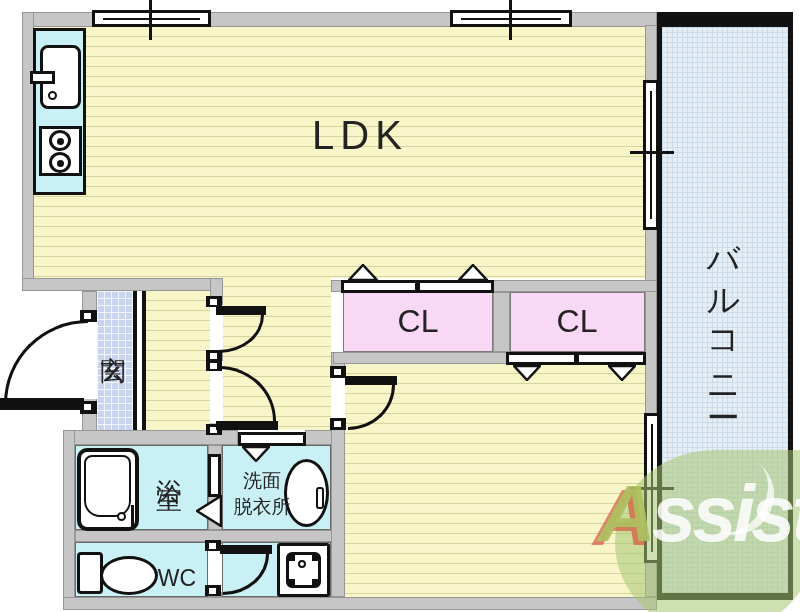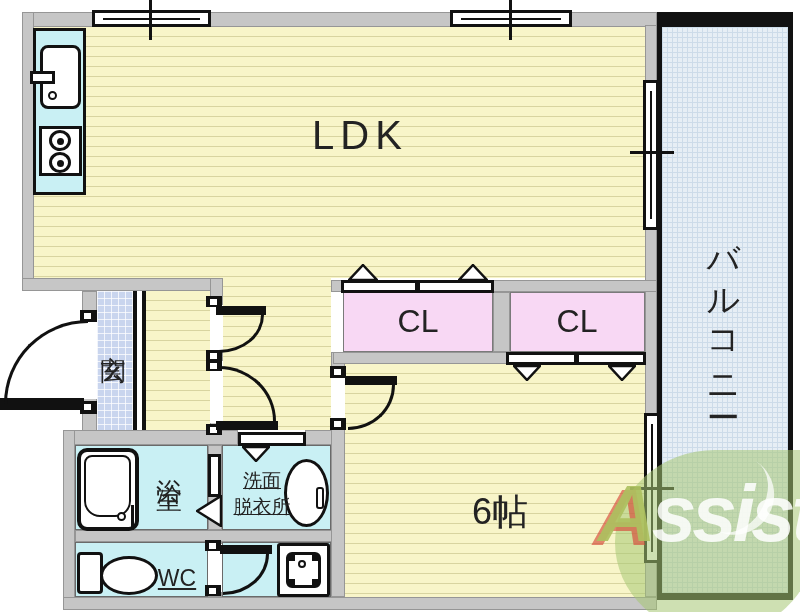--- a/index.html
+++ b/index.html
@@ -204,29 +204,28 @@
   <div class="blk" style="left:288px;top:554px;width:7px;height:7px;"></div>
   <div class="blk" style="left:312px;top:554px;width:7px;height:7px;"></div>
   <div class="blk" style="left:288px;top:579px;width:7px;height:7px;"></div>
   <div class="blk" style="left:312px;top:579px;width:7px;height:7px;"></div>
   <div class="fx" style="left:298px;top:560px;width:8px;height:8px;border-width:2px;border-radius:50%;"></div>
 
   <div class="fx" style="left:284px;top:459px;width:45px;height:68px;border-radius:50%;"></div>
   <div class="fx" style="left:316px;top:487px;width:8px;height:22px;border-width:2px;border-radius:3px;"></div>
 
   <div class="lbl" style="left:290px;top:113px;width:140px;font-size:40px;letter-spacing:6px;">LDK</div>
-  <div class="lbl" style="left:440px;top:492px;width:120px;font-size:36px;">6帖</div>
   <div class="lbl vert" style="left:705px;top:222px;font-size:33px;letter-spacing:7px;">バルコニー</div>
   <div class="lbl vert" style="left:99px;top:336px;font-size:25px;letter-spacing:4px;">玄関</div>
   <div class="lbl vert" style="left:155px;top:458px;font-size:26px;letter-spacing:6px;">浴室</div>
-  <div class="lbl" style="left:214px;top:468px;width:96px;font-size:19px;line-height:1.35;text-decoration:underline;">
+  <div class="lbl" style="left:214px;top:468px;width:96px;font-size:19px;line-height:1.35;">
     <span>洗面</span><br>
     <span>脱衣所</span>
   </div>
-  <div class="lbl" style="left:152px;top:566px;width:50px;font-size:23px;text-decoration:underline;">WC</div>
+  <div class="lbl" style="left:152px;top:566px;width:50px;font-size:23px;">WC</div>
   <div class="lbl" style="left:383px;top:304px;width:70px;font-size:32px;">CL</div>
   <div class="lbl" style="left:542px;top:304px;width:70px;font-size:32px;">CL</div>
 
   <div class="wm-leaf" style="left:615px;top:450px;width:200px;height:185px;"></div>
   <div class="wm-swoosh" style="left:695px;top:455px;width:70px;height:80px;"></div>
   <div class="wm-text" style="left:598px;top:468px;font-size:80px;">
     <span class="wm-a">A</span><span class="wm-rest">ssist</span>
   </div>
 
 </div>

